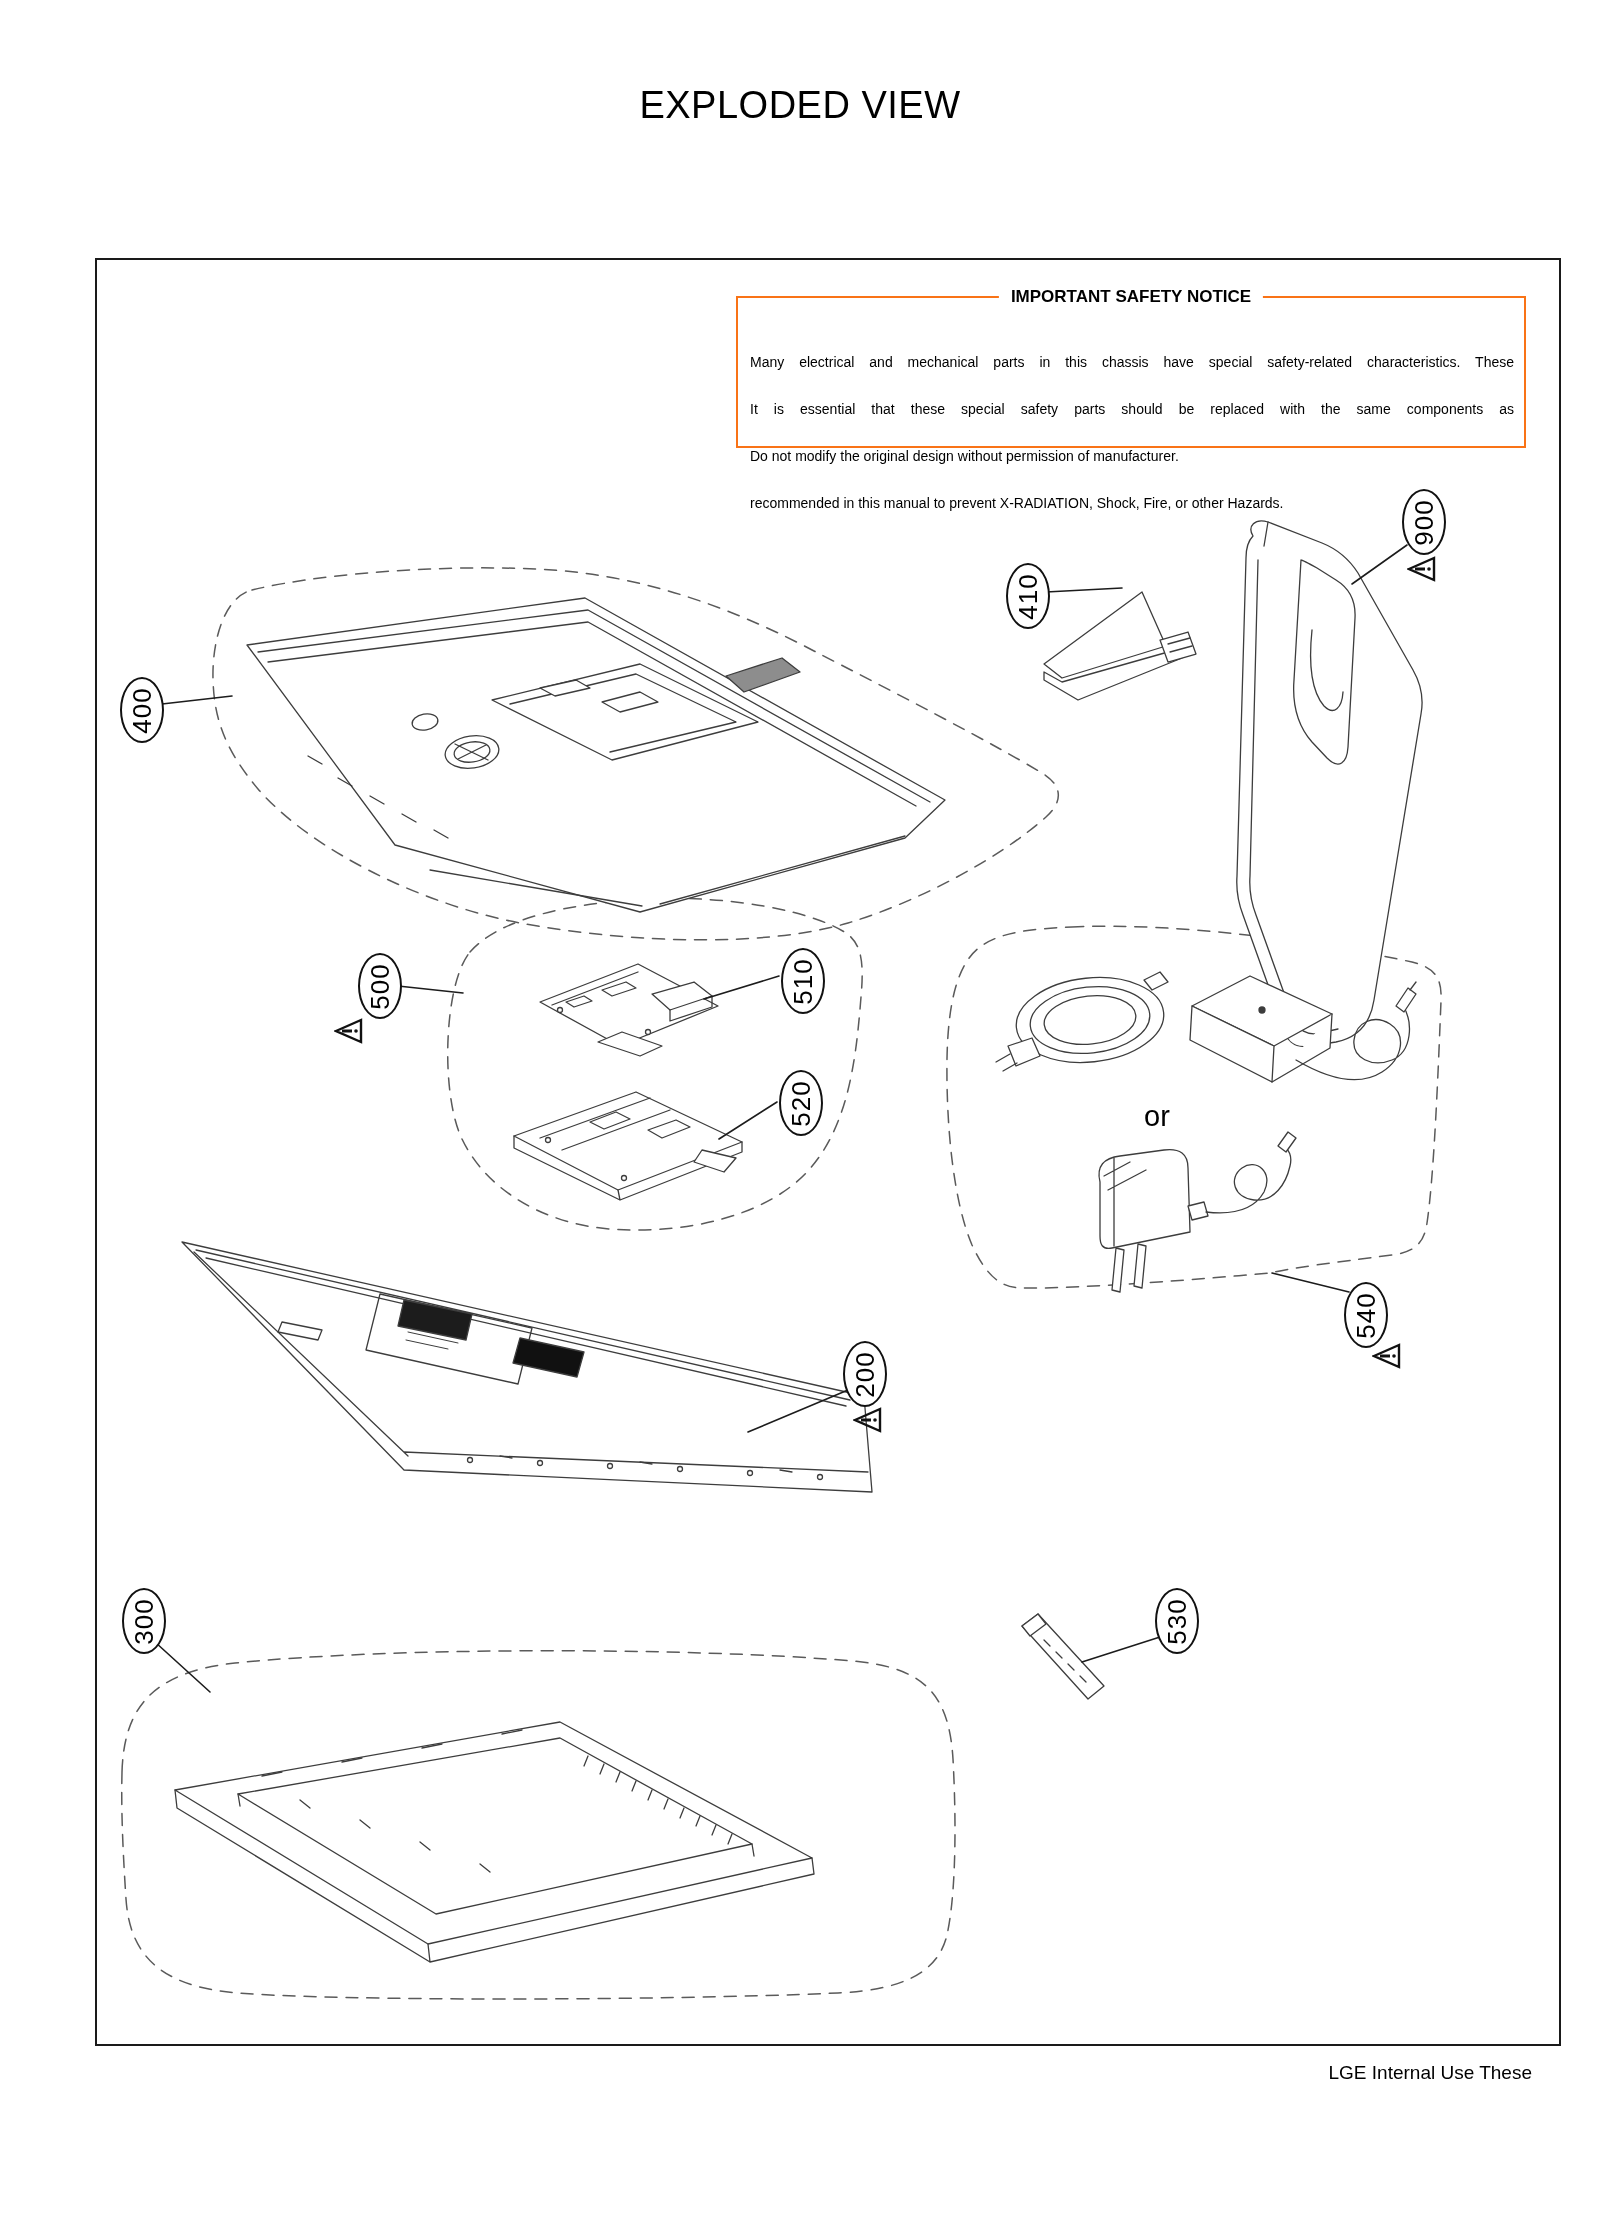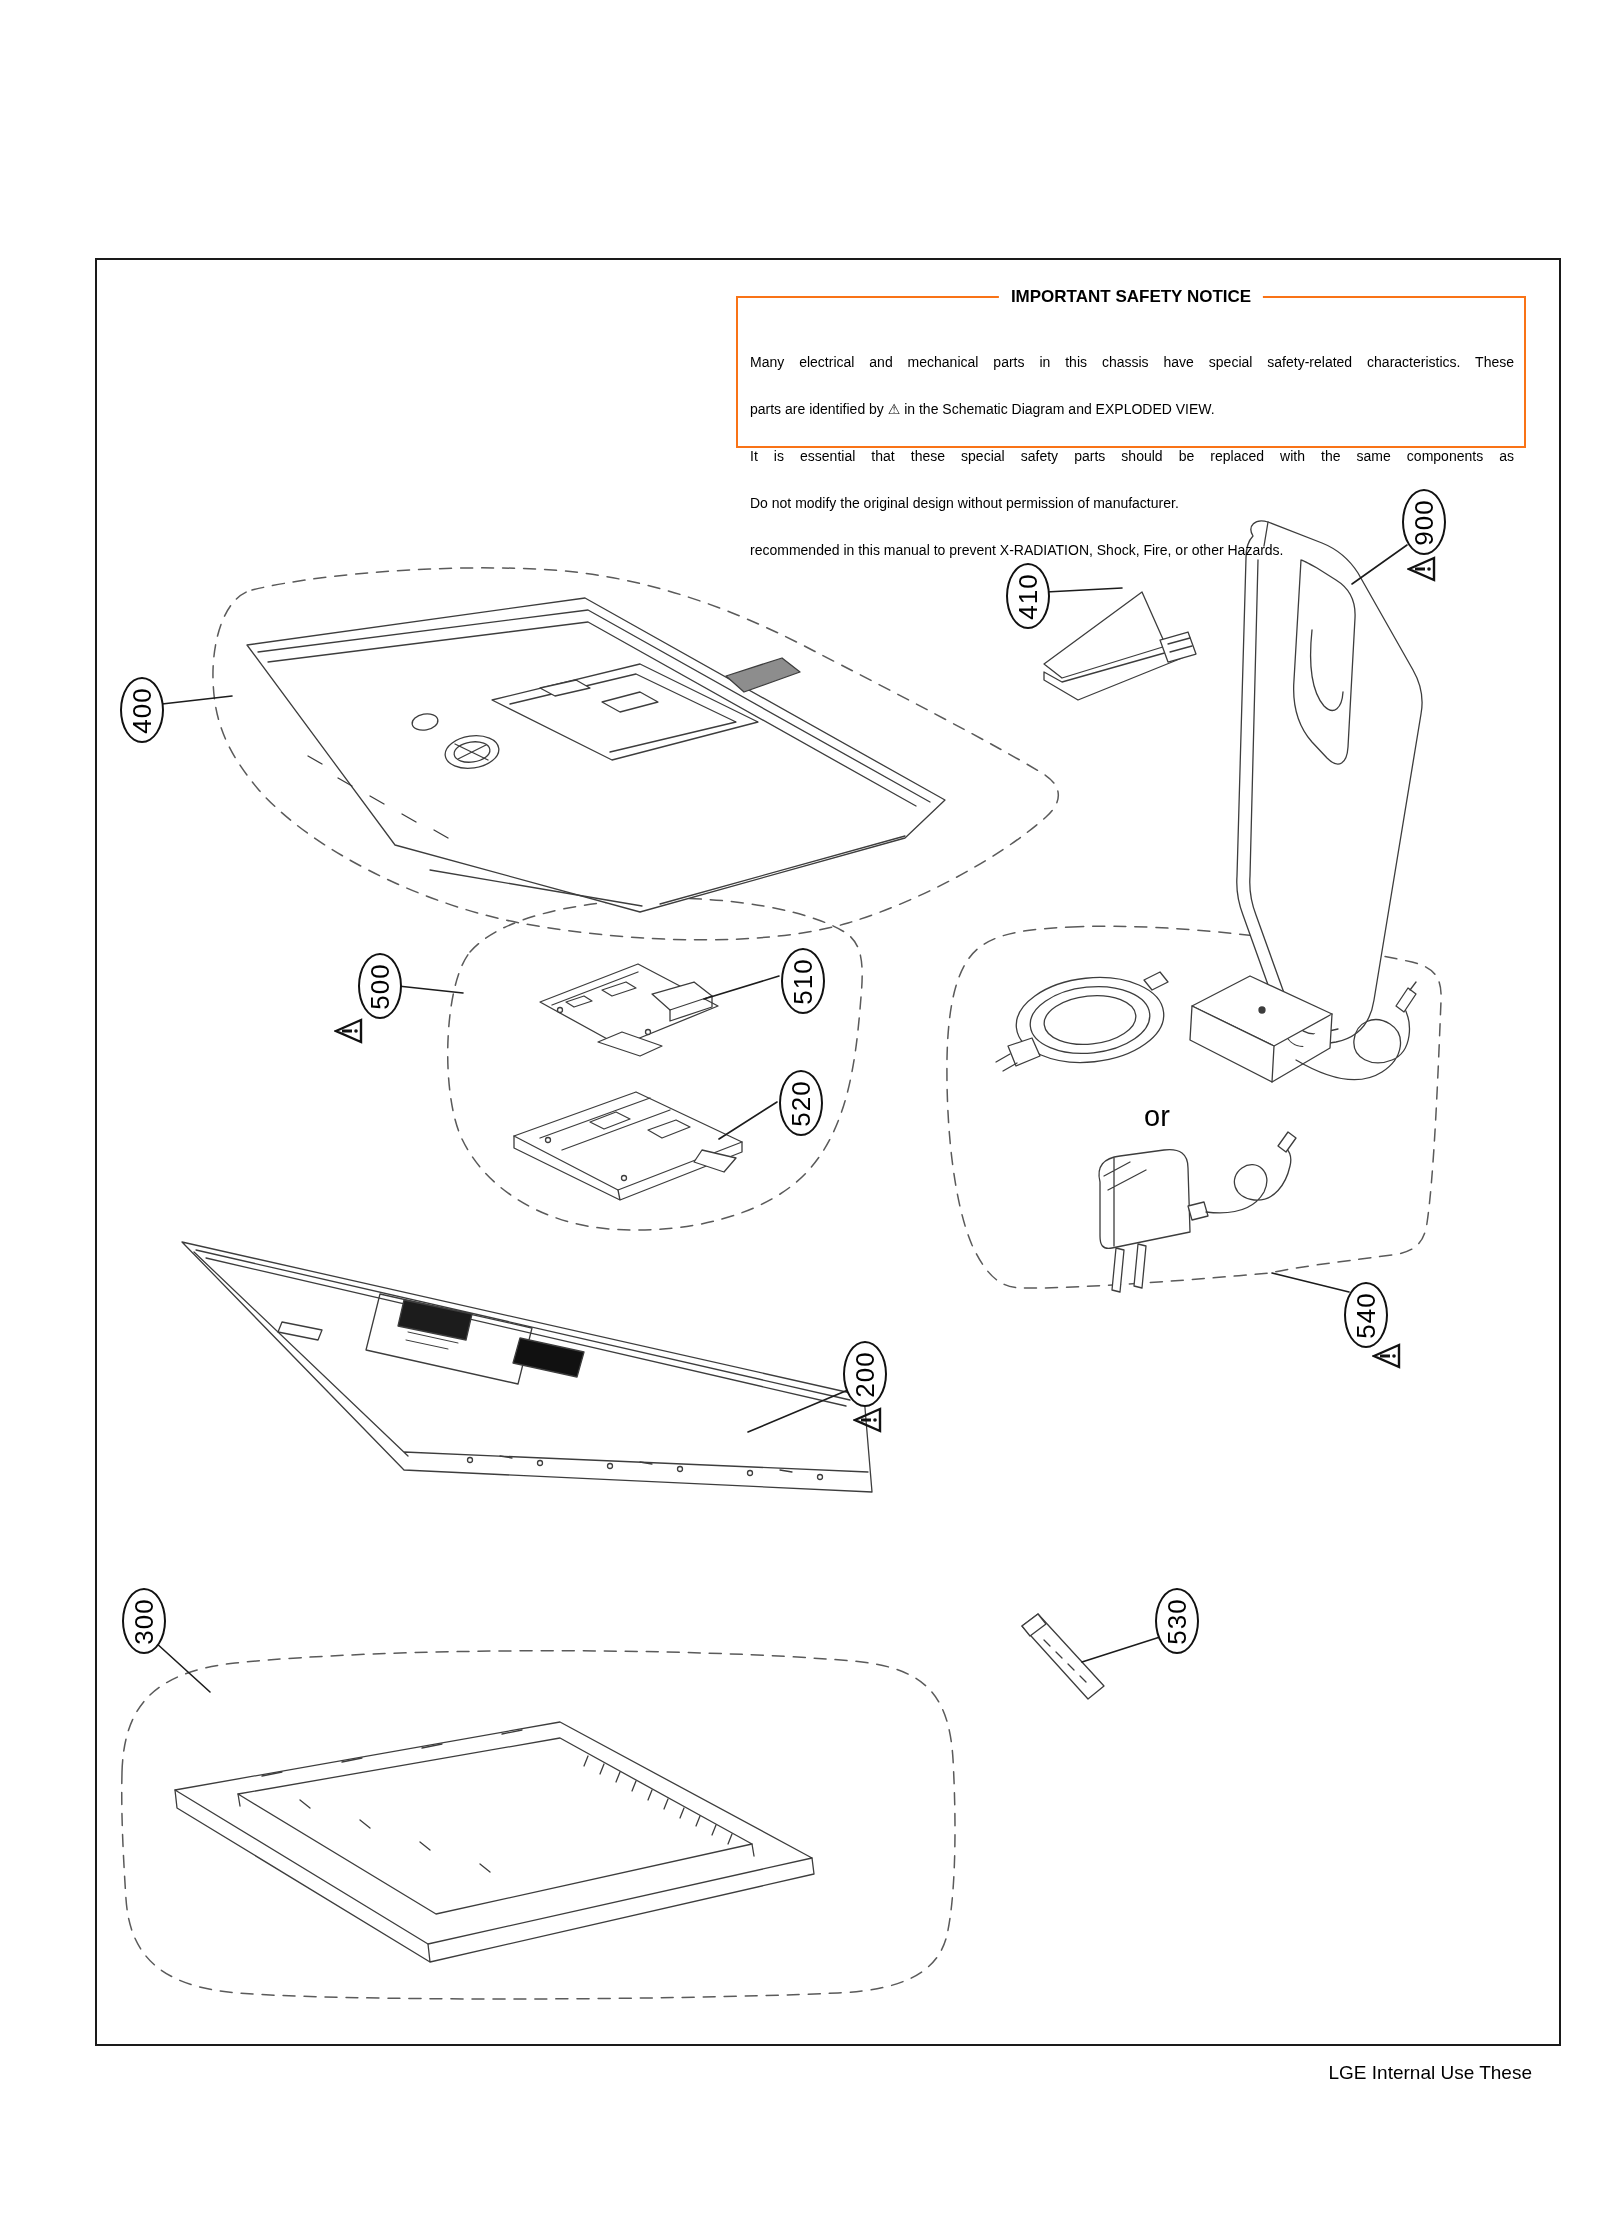--- a/index.html
+++ b/index.html
@@ -31,20 +31,21 @@
   .or-label{position:absolute;left:1144px;top:1100px;font-size:29px;}
 
   .foot-left{position:absolute;left:110px;top:2046px;font-size:19px;line-height:28px;}
   .foot-right{position:absolute;right:68px;top:2062px;font-size:19px;}
 </style>
 </head>
 <body>
 
 <div class="page">
 
+  <div class="page-title">EXPLODED VIEW</div>
 
   <div class="frame"></div>
 
   <svg class="art" viewBox="0 0 1600 2240" fill="none" stroke-linecap="round" stroke-linejoin="round">
 
     <g stroke="#5a5a5a" stroke-width="1.5" stroke-dasharray="12 9">
       <path d="M 252,590 C 330,571 480,562 575,572 C 662,582 742,613 814,651
            C 892,691 992,743 1042,773 C 1062,785 1064,801 1046,817
            C 1000,858 918,902 848,923 C 770,946 640,945 520,923
            C 420,904 310,849 258,789 C 228,753 214,723 213,679 C 212,641 224,597 252,590 Z"></path>
@@ -205,21 +206,20 @@
       <path d="M848,1390 L748,1432"></path>
       <path d="M155,1642 L210,1692"></path>
       <path d="M1160,1637 L1082,1662"></path>
     </g>
   </svg>
 
   <div class="notice">
     <span class="notice-title">IMPORTANT SAFETY NOTICE</span>
     <div class="notice-body">
       <div class="nl just">Many electrical and mechanical parts in this chassis have special safety-related characteristics. These</div>
-      <div class="nl">parts are identified by ⚠ in the Schematic Diagram and EXPLODED VIEW.</div>
       <div class="nl just">It is essential that these special safety parts should be replaced with the same components as</div>
       <div class="nl">Do not modify the original design without permission of manufacturer.</div>
       <div class="nl">recommended in this manual to prevent X-RADIATION, Shock, Fire, or other Hazards.</div>
     </div>
   </div>
 
   <div class="plabel" style="left:120px;top:677px;">
       <span>400</span>
     </div>
   <div class="plabel" style="left:1006px;top:563px;">

